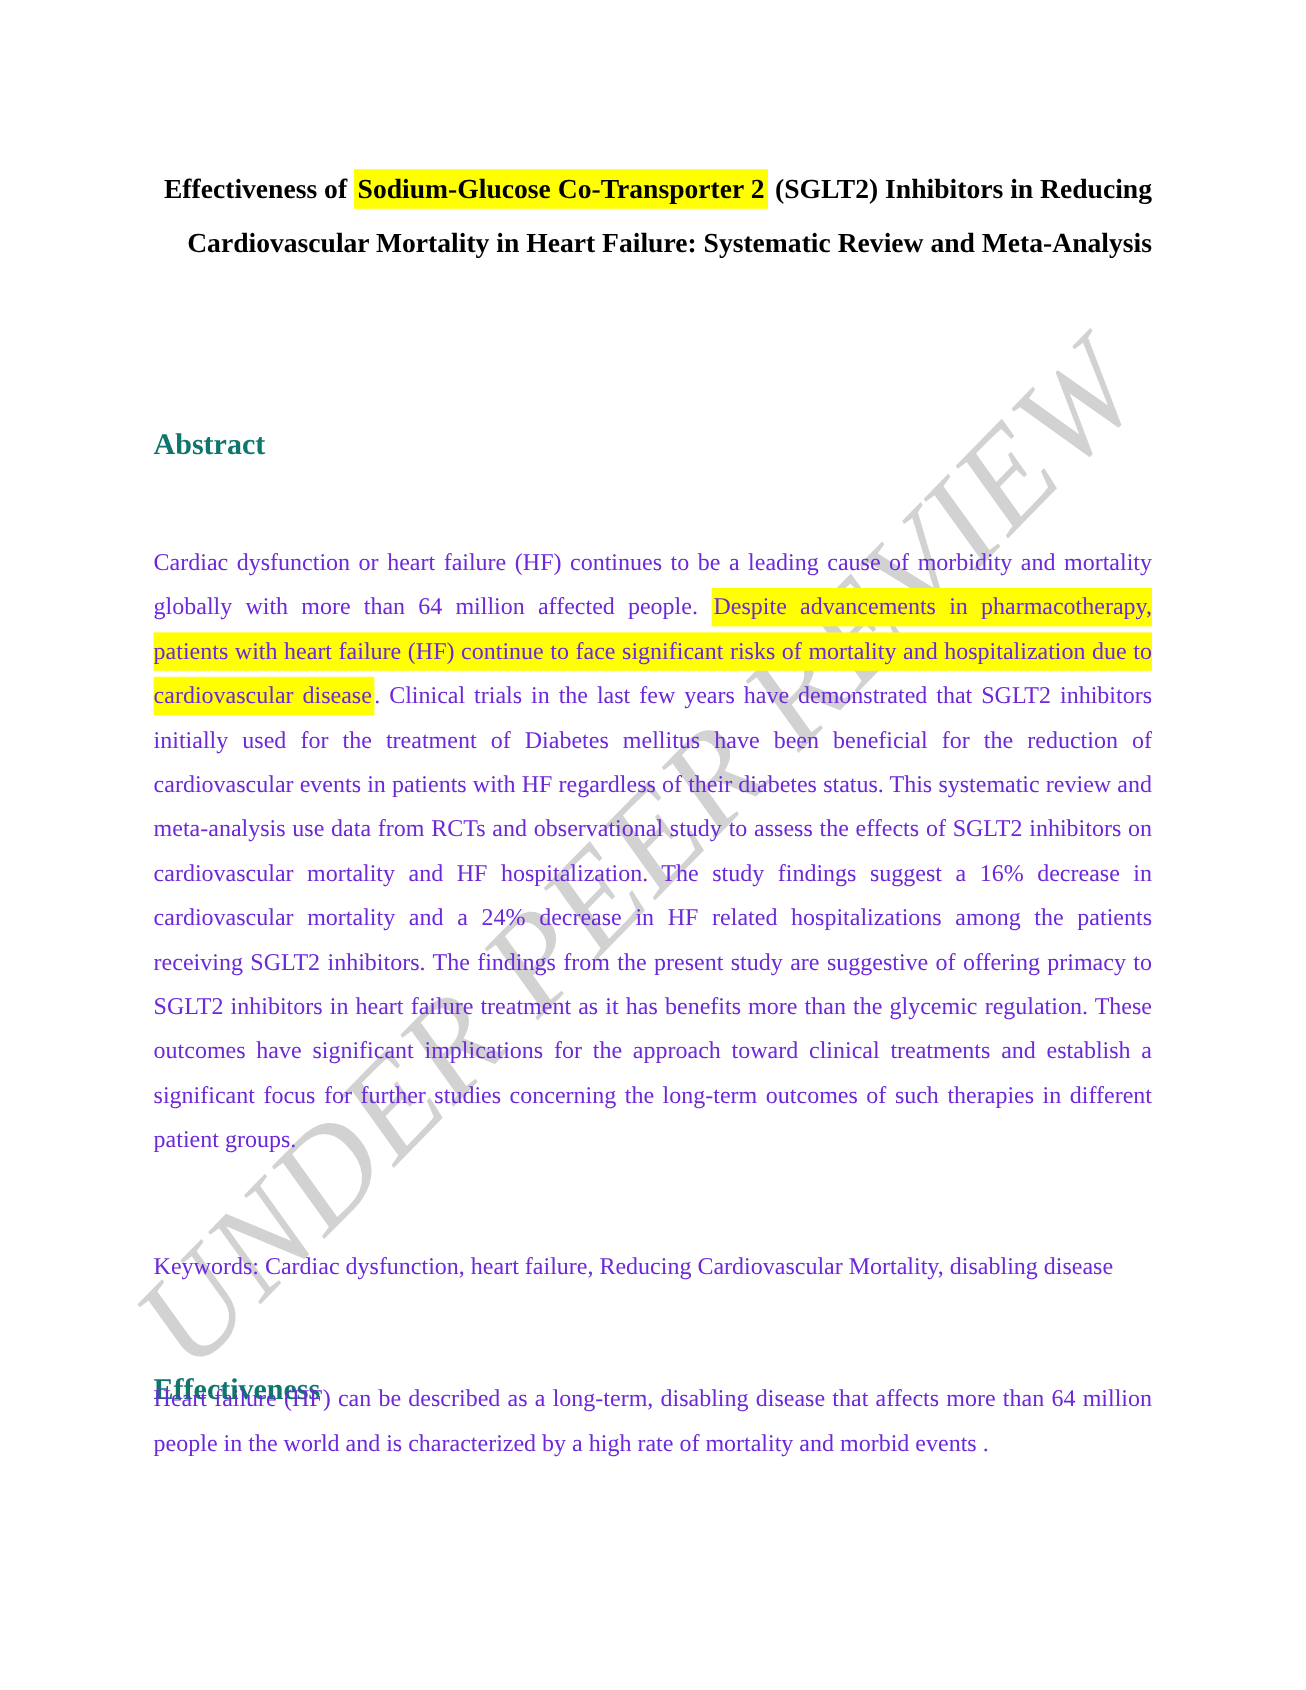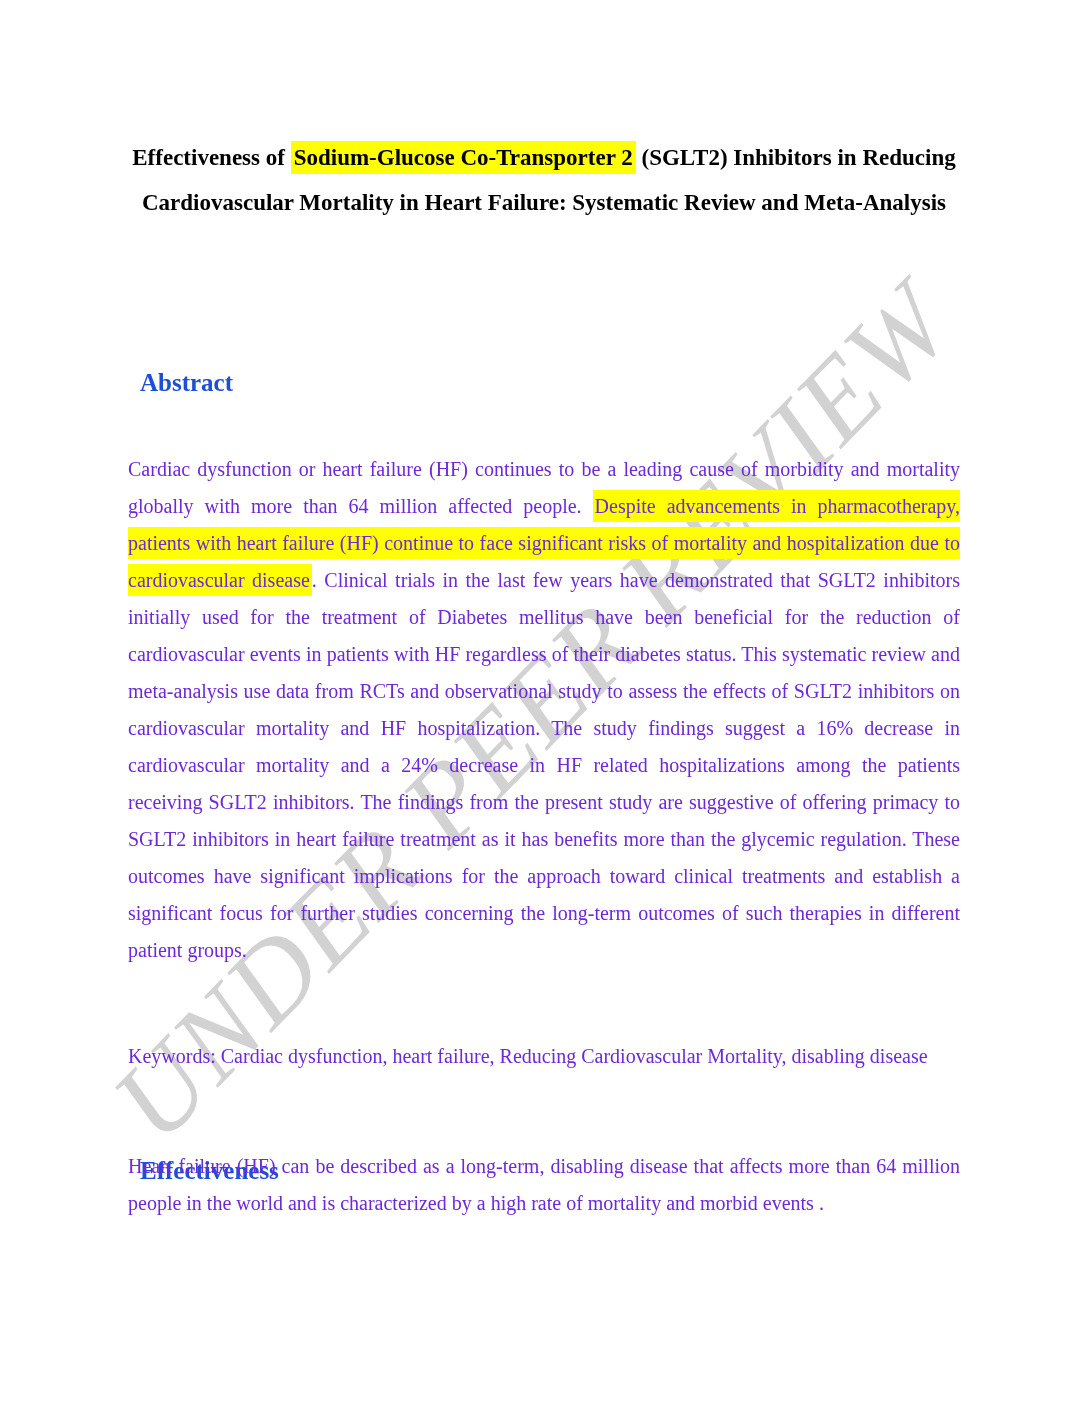--- a/index.html
+++ b/index.html
@@ -35,43 +35,43 @@
     width: 832px;
     top: 0;
     z-index: 1;
   }
   .paper-title {
     position: absolute;
     top: 135px;
     left: 0;
     width: 832px;
     margin: 0;
-    text-align: center;
+    text-align: right;
     font-size: 23px;
     font-weight: bold;
     line-height: 45px;
     color: #000000;
   }
   .hl {
     background: #ffff00;
   }
   .title-hl {
     padding: 4px 3px;
   }
   .body-hl {
     padding: 5px 2px;
   }
   .section-heading {
     position: absolute;
     left: 0;
-    margin: 12px;
+    margin: 0;
     font-size: 25px;
     font-weight: bold;
     line-height: 30px;
-    color: #1d4ed8;
+    color: #0f766e;
   }
   .heading-abstract { top: 356px; }
   .heading-introduction { top: 1144px; }
   .para {
     position: absolute;
     left: 0;
     width: 832px;
     margin: 0;
     font-size: 20px;
     line-height: 37px;

